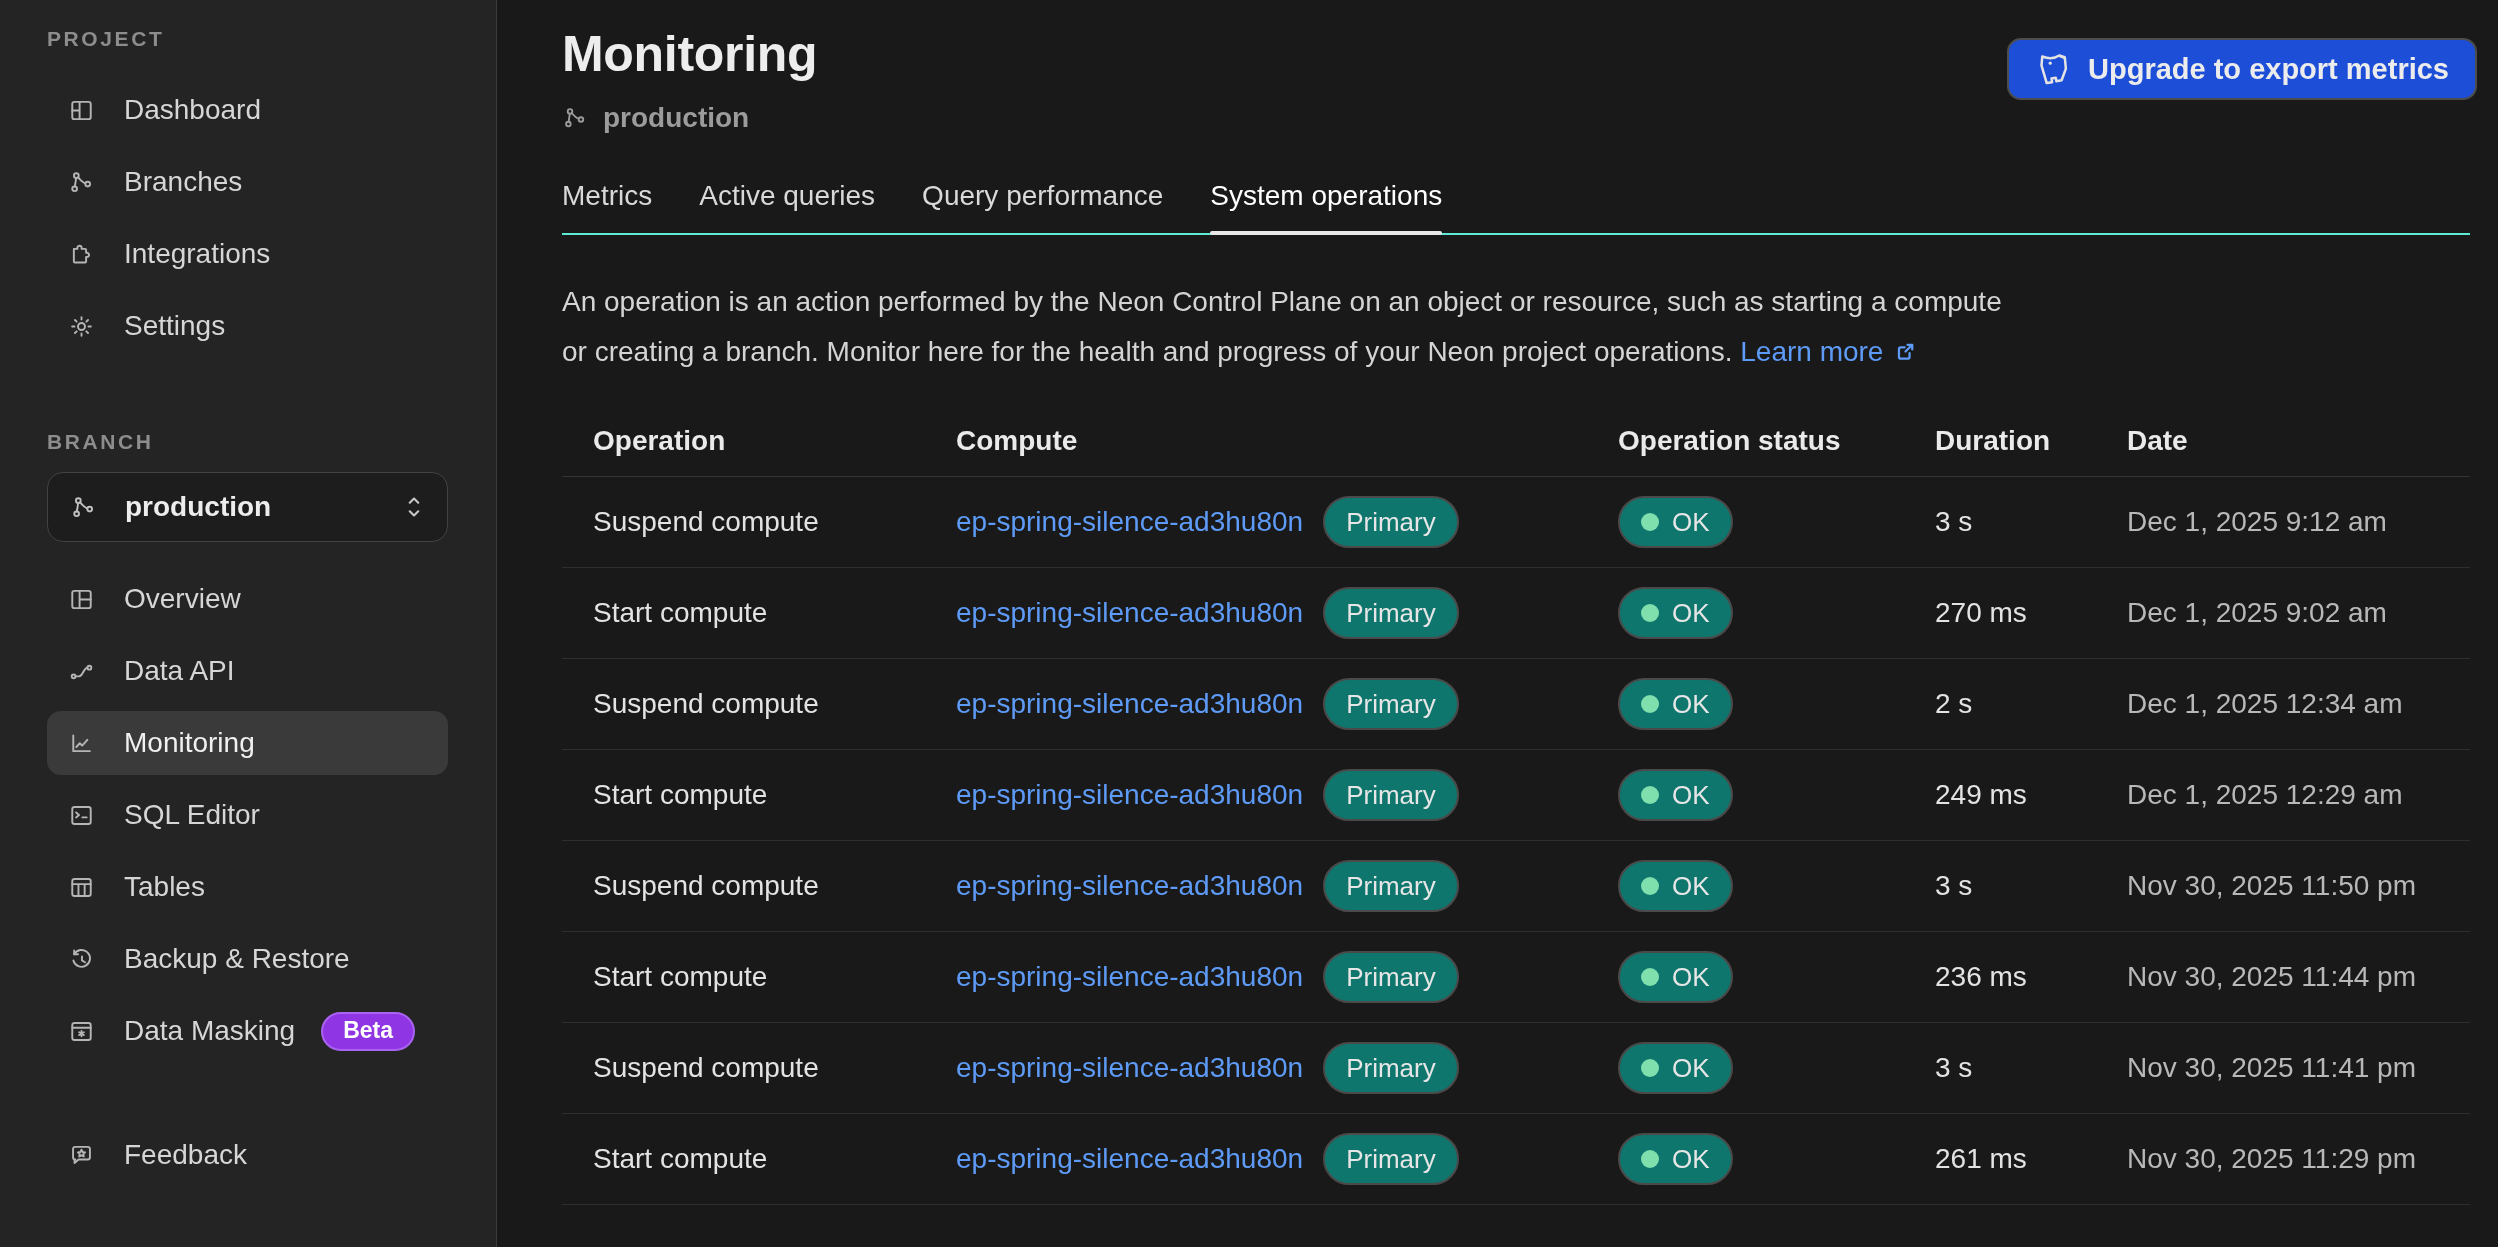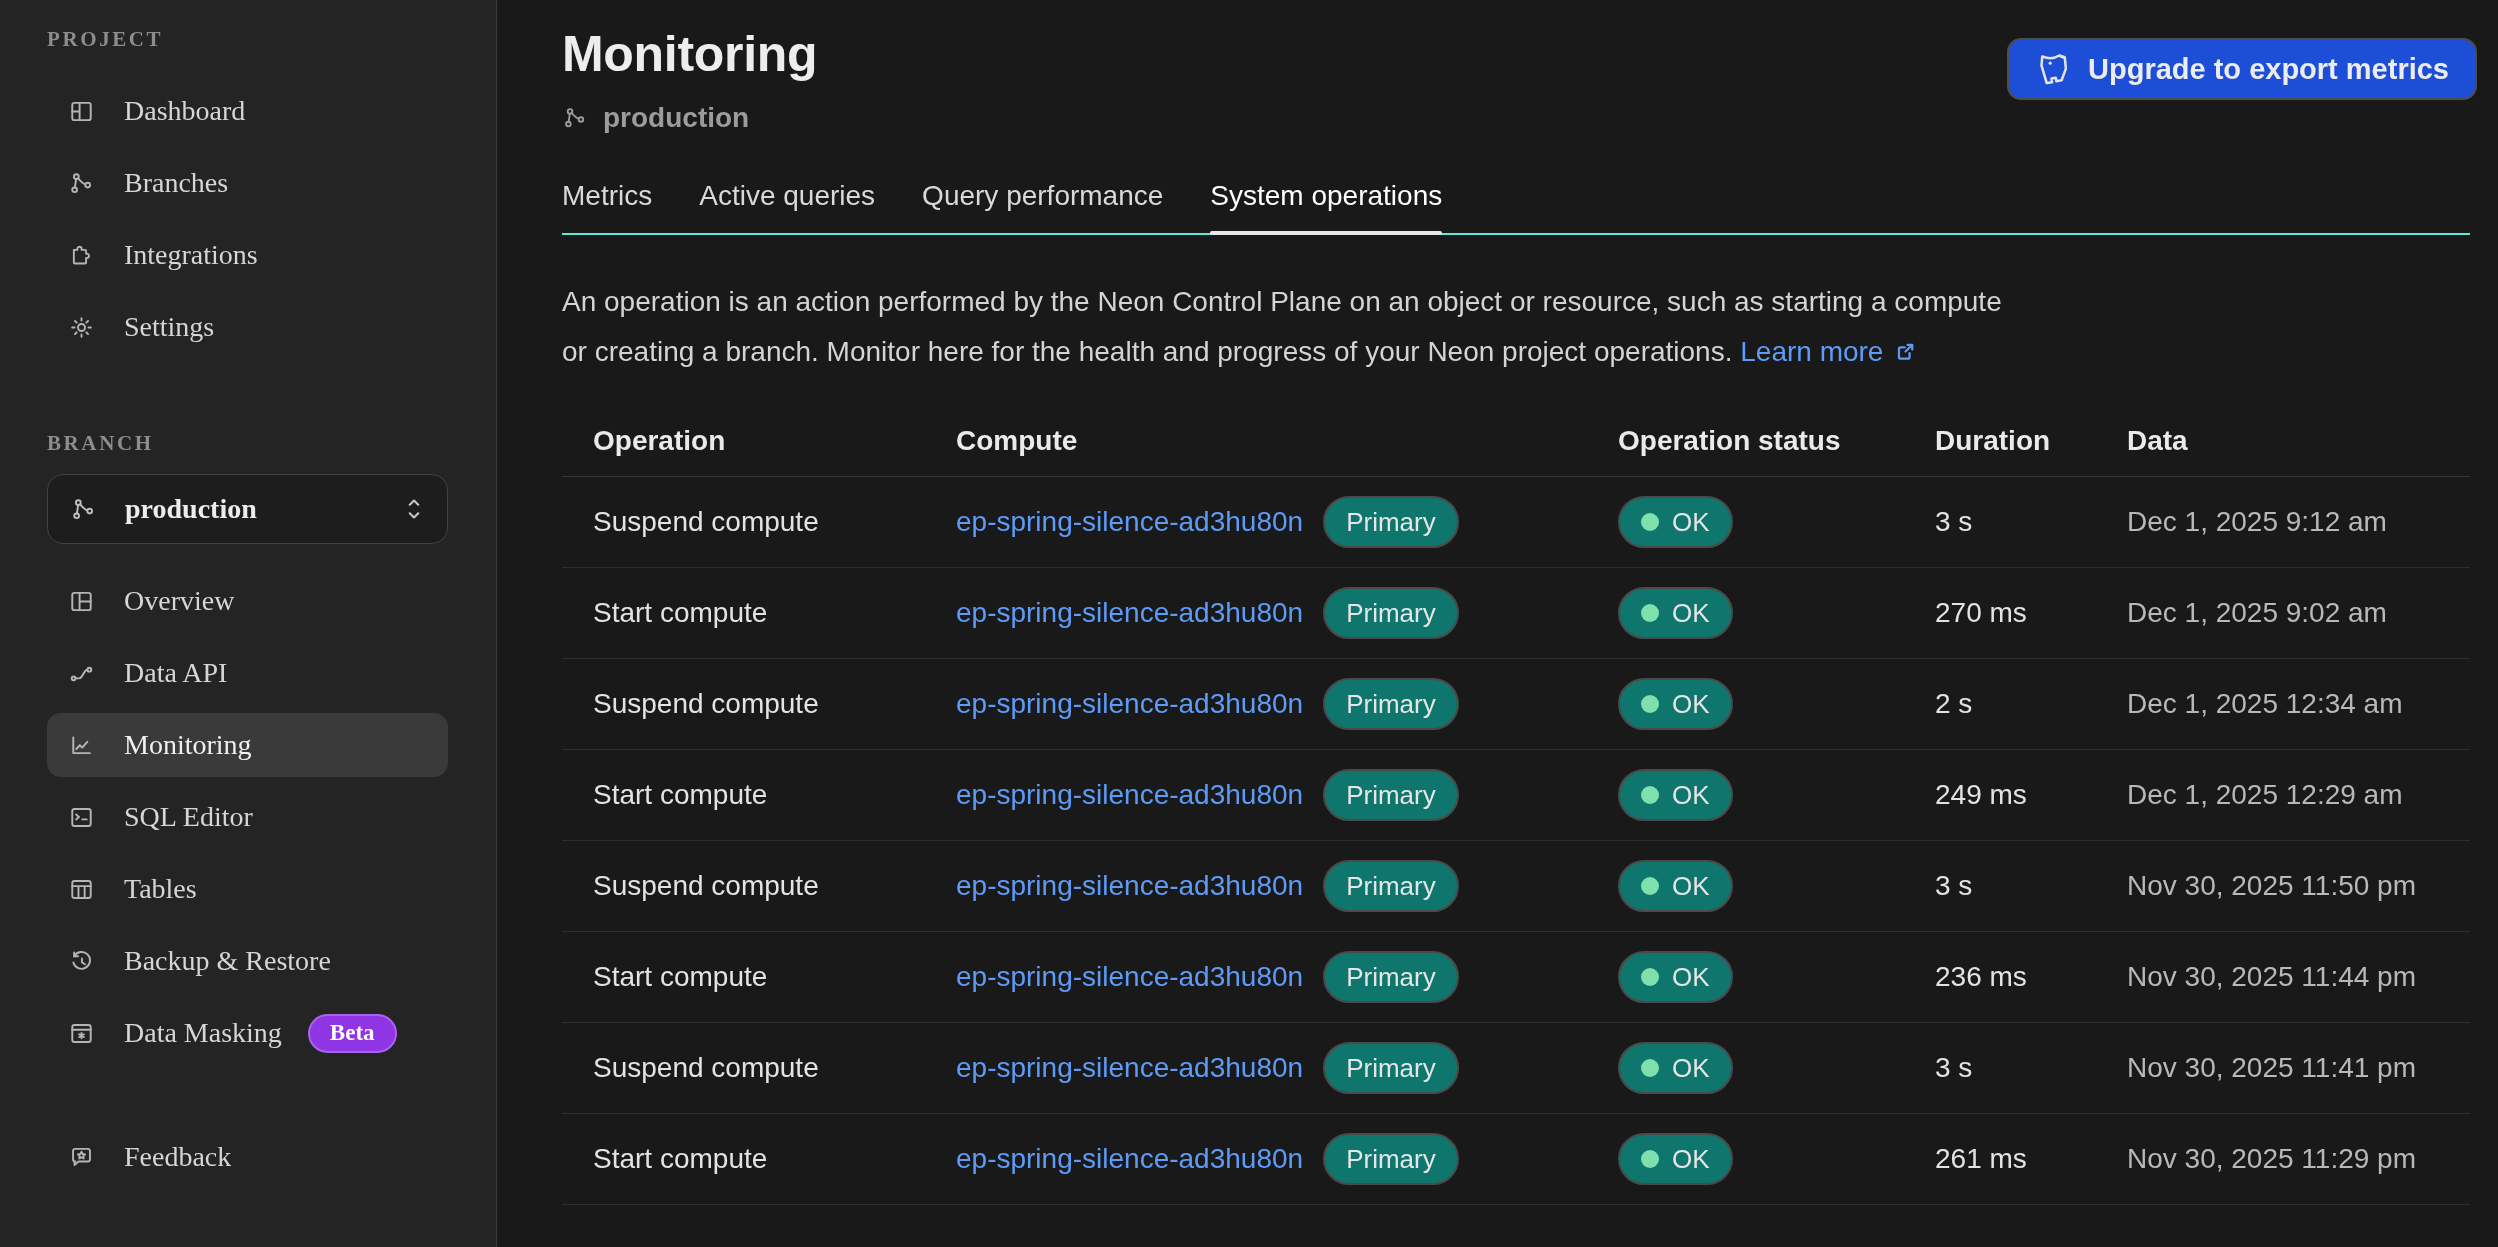--- a/index.html
+++ b/index.html
@@ -8,21 +8,20 @@
     position:relative; width:2498px; height:1247px; overflow:hidden;
     background:var(--main-bg,#191919);
     font-family:"Liberation Sans", sans-serif;
     color:#e3e3e3;
   }
   
   .sidebar {
     position:absolute; left:0; top:0; width:497px; height:1247px;
     background:var(--sidebar-bg,#242424);
     border-right:1px solid #3a3a3a;
-    font-family:Liberation Serif, serif;
   }
   .section-label {
     margin:27px 0 0 47px; font-size:21px; font-weight:700;
     letter-spacing:2.6px; color:#8d8d8d;
   }
   .nav { margin-top:23px; }
   .nav-item {
     width:401px; height:72px; margin-left:47px; border-radius:14px;
     display:flex; align-items:center; padding-left:21px; cursor:pointer;
   }
@@ -273,21 +272,21 @@
             <path d="M13.8 6h4.2v4.2M17.8 6.2l-5.8 5.8M15.6 13.4v3.4a1.5 1.5 0 0 1-1.5 1.5H7.7a1.5 1.5 0 0 1-1.5-1.5V9.9a1.5 1.5 0 0 1 1.5-1.5h3.5"></path>
           </svg></span>
     </p>
 
     <div class="ops-table">
       <div class="t-head" id="table-head">
           <span class="col">Operation</span>
           <span class="col">Compute</span>
           <span class="col">Operation status</span>
           <span class="col">Duration</span>
-          <span class="col">Data</span>
+          <span class="col">Date</span>
         </div>
       <div id="table-body">
           <div class="t-row">
             <span class="cell">Suspend compute</span>
             <div class="compute-cell">
               <a class="compute-link">ep-spring-silence-ad3hu80n</a>
               <span class="pill">Primary</span>
             </div>
             <div><span class="pill">
                 <span class="dot"></span>

